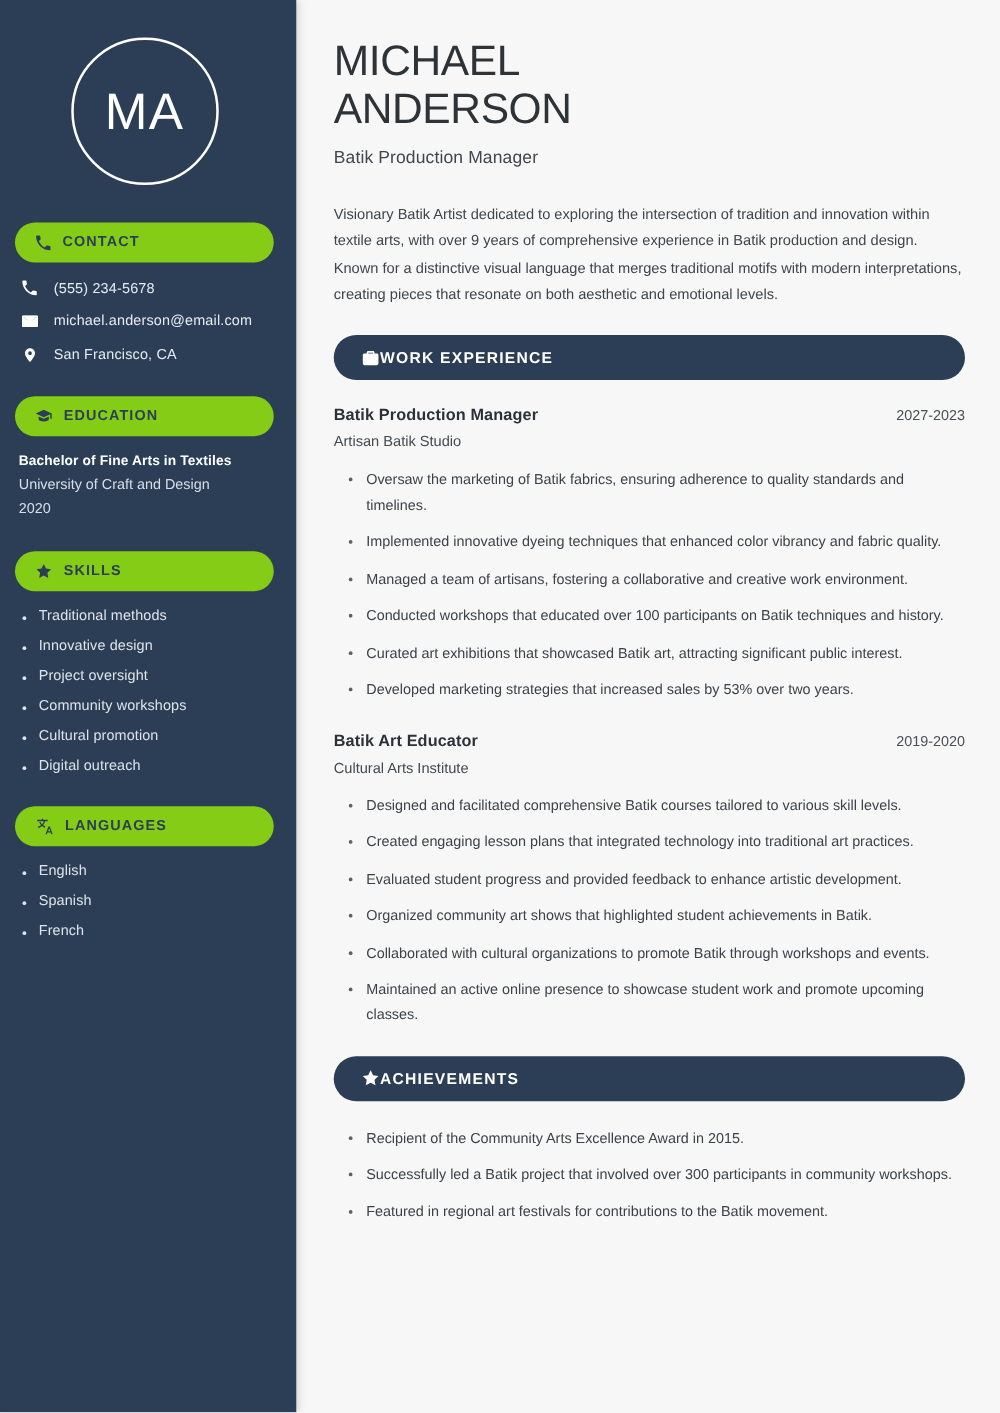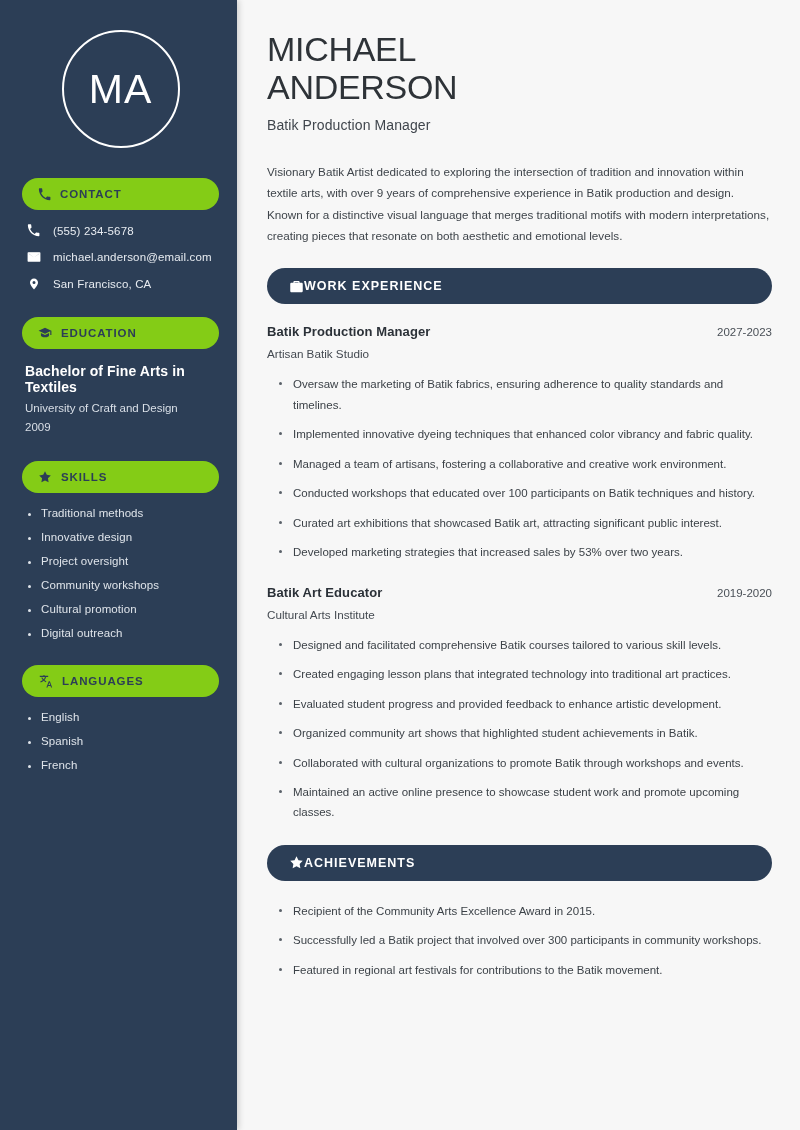--- a/index.html
+++ b/index.html
@@ -19,21 +19,21 @@
     background: #f7f7f7;
     display: flex;
     overflow: hidden;
   }
 
   
   .sidebar {
     width: 237px;
     min-width: 237px;
     background: #2c3e56;
-    padding: 22px 18px 30px 22px;
+    padding: 22px 18px 30px 12px;
     position: relative;
     z-index: 2;
     box-shadow: 2px 0 6px rgba(0,0,0,0.16);
   }
 
   .monogram-wrap {
     display: flex;
     justify-content: center;
     margin-top: 8px;
     margin-bottom: 30px;
@@ -89,21 +89,21 @@
   .contact-row .ic svg { display: block; }
   .contact-row .txt {
     color: #e8ecf1;
     font-size: 11.5px;
     letter-spacing: 0.15px;
   }
 
   .edu-block { padding: 0 3px; margin-bottom: 28px; }
   .edu-degree {
     color: #ffffff;
-    font-size: 14px;
+    font-size: 11px;
     font-weight: bold;
     margin-bottom: 7px;
     letter-spacing: 0.1px;
   }
   .edu-school {
     color: #d9dfe7;
     font-size: 11.5px;
     margin-bottom: 7px;
   }
   .edu-year {
@@ -281,21 +281,21 @@
           <path d="M12 3L1 8.2l11 5.2 9-4.3v6.2h2V8.2L12 3z"></path>
           <path d="M5 12.2v4c0 1.7 3.1 3.1 7 3.1s7-1.4 7-3.1v-4l-7 3.3-7-3.3z"></path>
         </svg>
       </span>
       <span class="pill-label">EDUCATION</span>
     </div>
 
     <div class="edu-block">
       <div class="edu-degree">Bachelor of Fine Arts in Textiles</div>
       <div class="edu-school">University of Craft and Design</div>
-      <div class="edu-year">2009</div>
+      <div class="edu-year">2020</div>
     </div>
 
     <div class="pill">
       <span class="ic">
         <svg width="14" height="14" viewBox="0 0 24 24" fill="#2c3e56">
           <path d="M12 2l3.1 6.3 6.9 1-5 4.9 1.2 6.9L12 17.8 5.8 21.1 7 14.2 2 9.3l6.9-1L12 2z"></path>
         </svg>
       </span>
       <span class="pill-label">SKILLS</span>
     </div>

